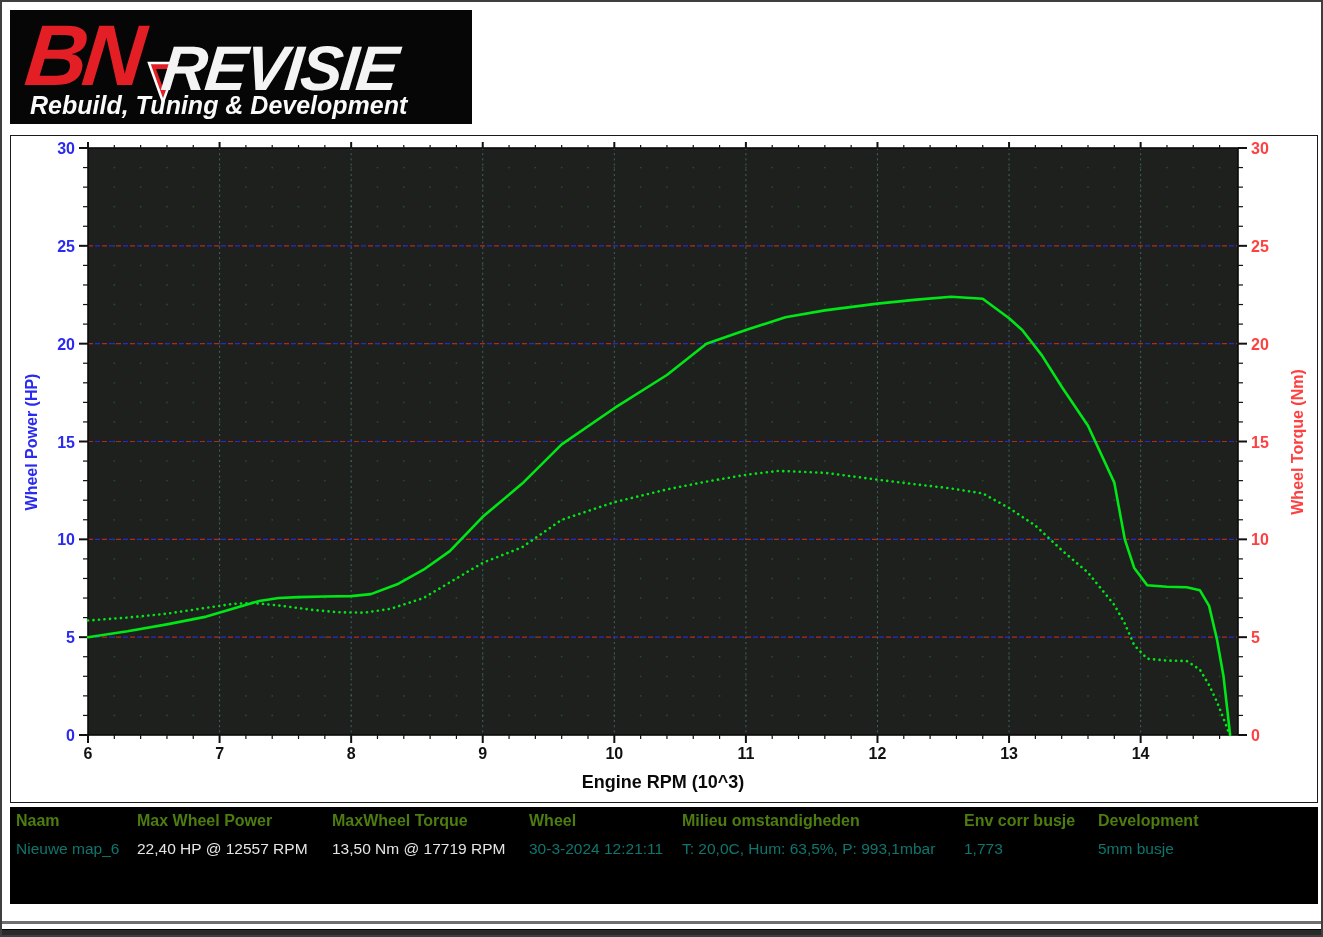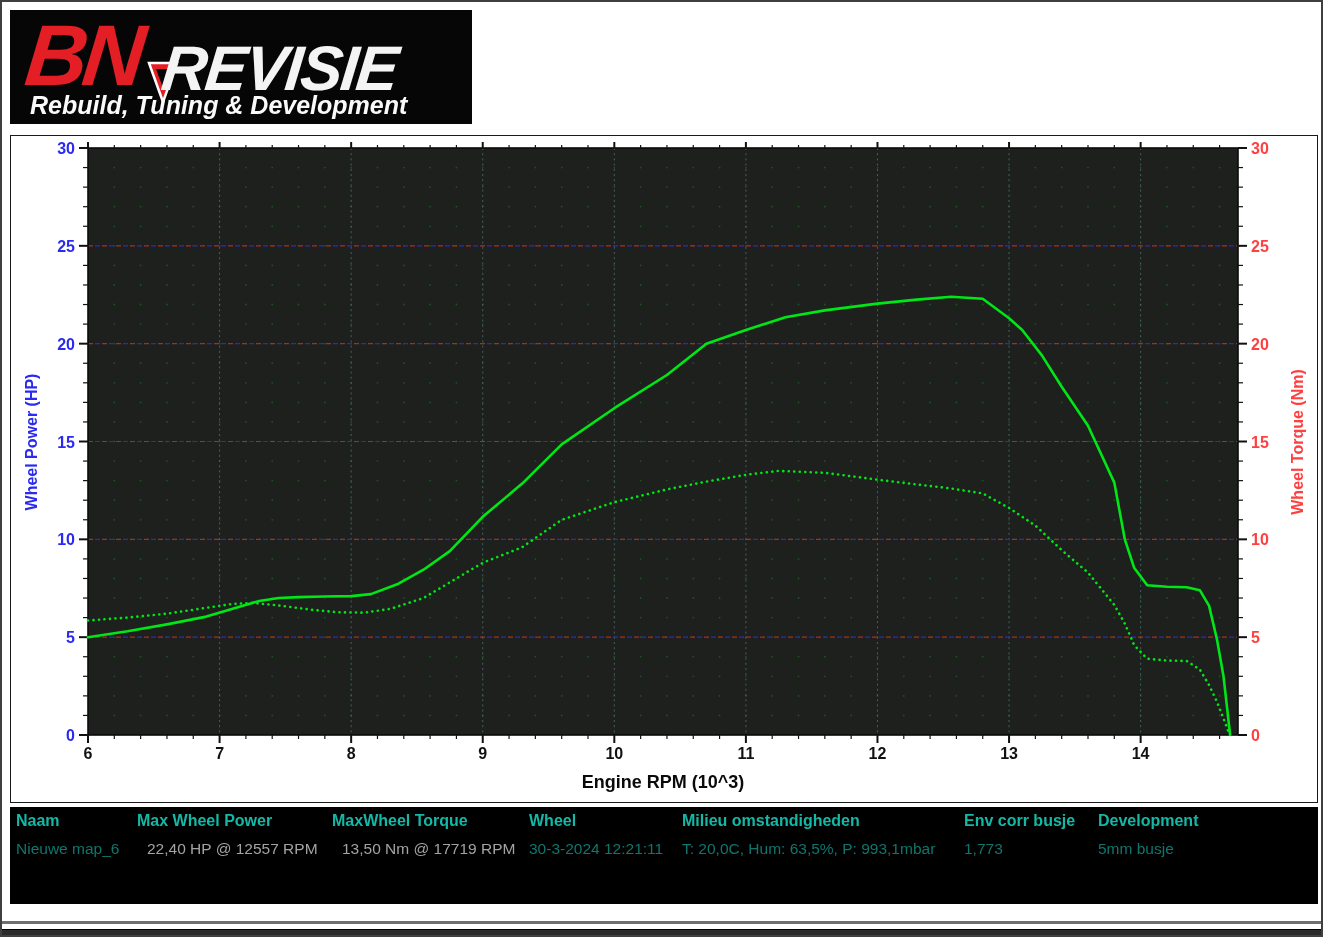--- a/index.html
+++ b/index.html
@@ -29,23 +29,23 @@
     background:#ffffff;border:1px solid #1a1a1a;box-sizing:border-box;
   }
   .chart-frame svg{position:absolute;left:0;top:0;}
   svg text{font-family:"Liberation Sans",sans-serif;}
   .tick-label{font-size:16px;font-weight:bold;}
   .axis-title{font-size:16px;font-weight:bold;}
   .x-title{font-size:18px;font-weight:bold;fill:#0a0a0a;}
   
   .results{position:absolute;left:8px;top:805px;width:1308px;height:97px;background:#000000;}
   .col{position:absolute;top:0;height:100%;}
-  .col .hdr{position:absolute;top:5px;left:0;font-size:16px;font-weight:bold;color:#14b8a6;white-space:nowrap;}
+  .col .hdr{position:absolute;top:5px;left:0;font-size:16px;font-weight:bold;color:#4d7c0f;white-space:nowrap;}
   .col .val{position:absolute;top:33px;left:0;font-size:15.5px;color:#0f766e;white-space:nowrap;}
-  .col .val.green{color:#a3a3a3;margin-left:10px;}
+  .col .val.green{color:#e5e5e5;}
   
   .chrome-line{position:absolute;left:0;top:919px;width:100%;height:3px;background:#6f6f6f;}
   .chrome-bar{position:absolute;left:0;top:927px;width:100%;height:8px;background:#2a2a2a;border-top:1px solid #000;}
 </style>
 </head>
 <body>
 
 <div class="window">
 
   <div class="logo">

